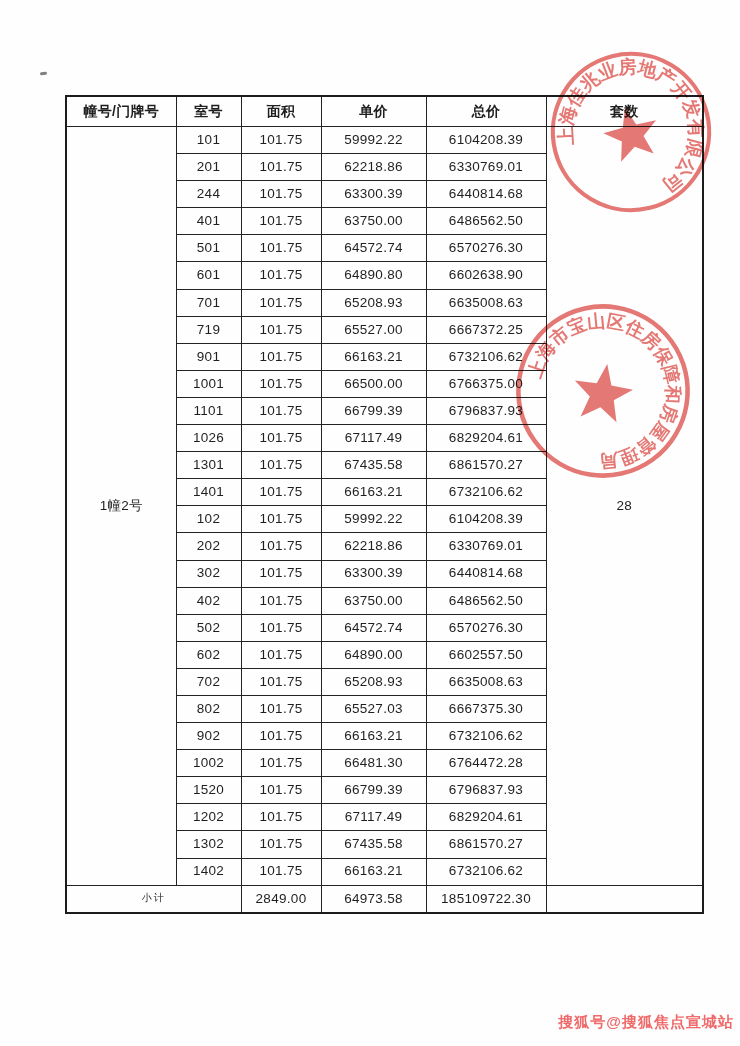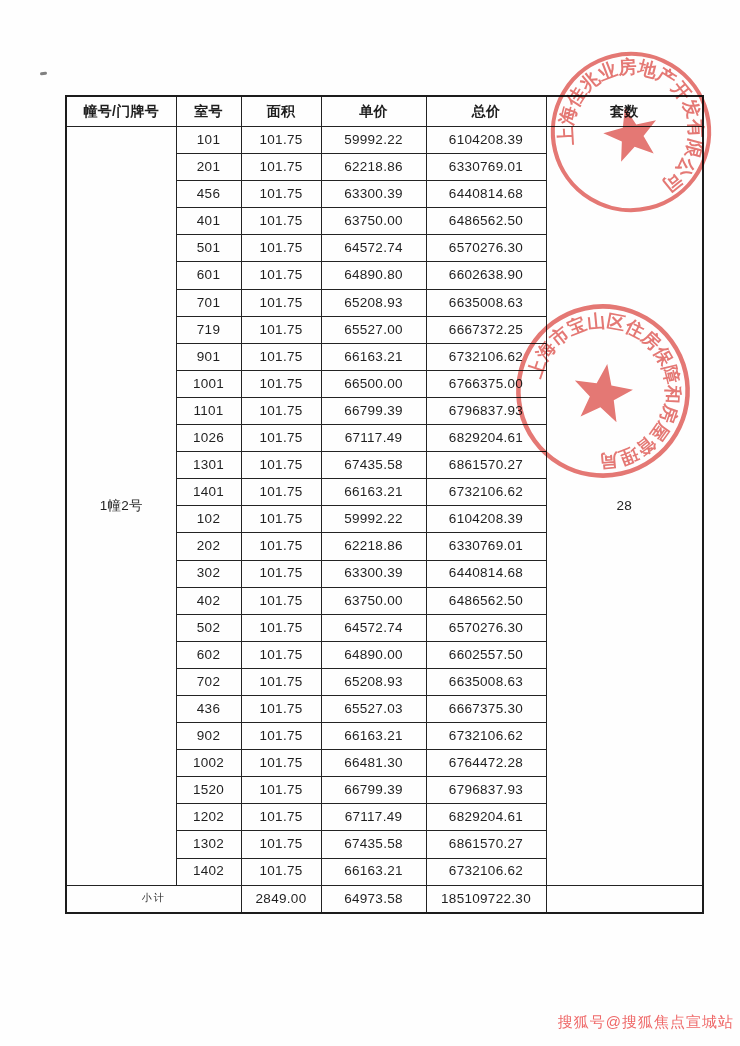--- a/index.html
+++ b/index.html
@@ -56,21 +56,21 @@
   #stamp-government{left:512px;top:300px;width:182px;height:182px;transform:rotate(9deg);}
   .stamp text{
     font-family:"Liberation Sans","DejaVu Sans",sans-serif;
     font-weight:700;
   }
   .watermark{
     position:absolute;
     right:6px;top:1013px;
     color:#ef6a6a;
     font-size:15px;
-    font-weight:400;
+    font-weight:700;
     letter-spacing:1px;
     white-space:nowrap;
   }
 </style>
 </head>
 <body>
 
 <div class="page">
 
   <div class="speck"></div>
@@ -103,21 +103,21 @@
           <td>6104208.39</td>
           <td rowspan="28" class="count-cell">28</td>
         </tr>
         <tr>
           <td>201</td>
           <td>101.75</td>
           <td>62218.86</td>
           <td>6330769.01</td>
         </tr>
         <tr>
-          <td>456</td>
+          <td>244</td>
           <td>101.75</td>
           <td>63300.39</td>
           <td>6440814.68</td>
         </tr>
         <tr>
           <td>401</td>
           <td>101.75</td>
           <td>63750.00</td>
           <td>6486562.50</td>
         </tr>
@@ -217,21 +217,21 @@
           <td>64890.00</td>
           <td>6602557.50</td>
         </tr>
         <tr>
           <td>702</td>
           <td>101.75</td>
           <td>65208.93</td>
           <td>6635008.63</td>
         </tr>
         <tr>
-          <td>436</td>
+          <td>802</td>
           <td>101.75</td>
           <td>65527.03</td>
           <td>6667375.30</td>
         </tr>
         <tr>
           <td>902</td>
           <td>101.75</td>
           <td>66163.21</td>
           <td>6732106.62</td>
         </tr>

